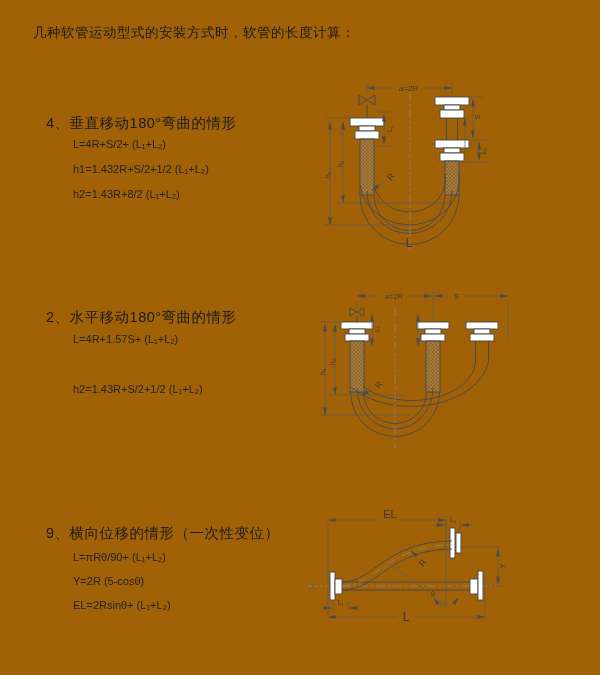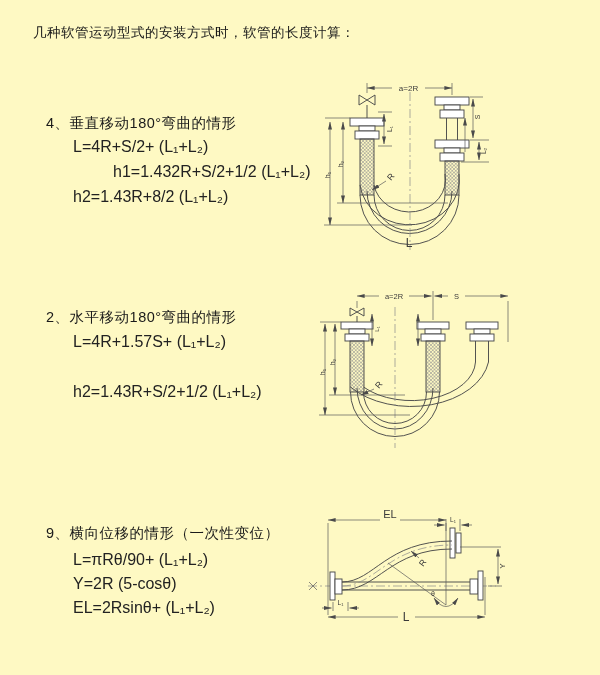--- a/index.html
+++ b/index.html
@@ -1,41 +1,41 @@
 <!DOCTYPE html>
 <html><head>
 <meta charset="utf-8">
 <style>
   html,body{margin:0;padding:0;background:#e8e8e8;}
   .page{
-    position:relative;width:600px;height:675px;background:#fef9c3;
+    position:relative;width:600px;height:675px;background:#a16207;
     font-family:"Liberation Sans","DejaVu Sans",sans-serif;
     color:#1c1c1c;overflow:hidden;margin:0 auto;
   }
   .abs{position:absolute;white-space:nowrap;}
   .title{font-size:13.5px;letter-spacing:.5px;color:#1a1a1a;}
   .heading{font-size:14.5px;color:#1a1a1a;letter-spacing:.5px;}
-  .formula{font-size:16px;color:#222;}
+  .formula{font-size:11px;color:#222;}
   svg{position:absolute;overflow:visible;}
   svg text{font-family:"Liberation Sans","DejaVu Sans",sans-serif;fill:#3a3a3a;}
   .dl{stroke:#5a5a5a;stroke-width:.7;fill:none;}          
   .ol{stroke:#4a4a4a;stroke-width:.95;fill:none;}         
   .fit{stroke:#4a4a4a;stroke-width:.95;fill:#ffffff;}     
   .cl{stroke:#8a8a8a;stroke-width:.7;fill:none;stroke-dasharray:9 3 2 3;} 
 </style>
 </head>
 <body>
 
 <div class="page">
 
   <div class="abs title" style="left:33px;top:24px;">几种软管运动型式的安装方式时，软管的长度计算：</div>
 
   <div class="abs heading" style="left:46px;top:114px;">4、垂直移动180°弯曲的情形</div>
   <div class="abs formula" style="left:73px;top:138px;">L=4R+S/2+ (L₁+L₂)</div>
-  <div class="abs formula" style="left:73px;top:163px;margin-left:40px;">h1=1.432R+S/2+1/2 (L₁+L₂)</div>
+  <div class="abs formula" style="left:73px;top:163px;">h1=1.432R+S/2+1/2 (L₁+L₂)</div>
   <div class="abs formula" style="left:73px;top:188px;">h2=1.43R+8/2 (L₁+L₂)</div>
 
   <div class="abs heading" style="left:46px;top:308px;">2、水平移动180°弯曲的情形</div>
   <div class="abs formula" style="left:73px;top:333px;">L=4R+1.57S+ (L₁+L₂)</div>
   <div class="abs formula" style="left:73px;top:383px;">h2=1.43R+S/2+1/2 (L₁+L₂)</div>
 
   <div class="abs heading" style="left:46px;top:524px;">9、横向位移的情形（一次性变位）</div>
   <div class="abs formula" style="left:73px;top:551px;">L=πRθ/90+ (L₁+L₂)</div>
   <div class="abs formula" style="left:73px;top:575px;">Y=2R (5-cosθ)</div>
   <div class="abs formula" style="left:73px;top:599px;">EL=2Rsinθ+ (L₁+L₂)</div>

